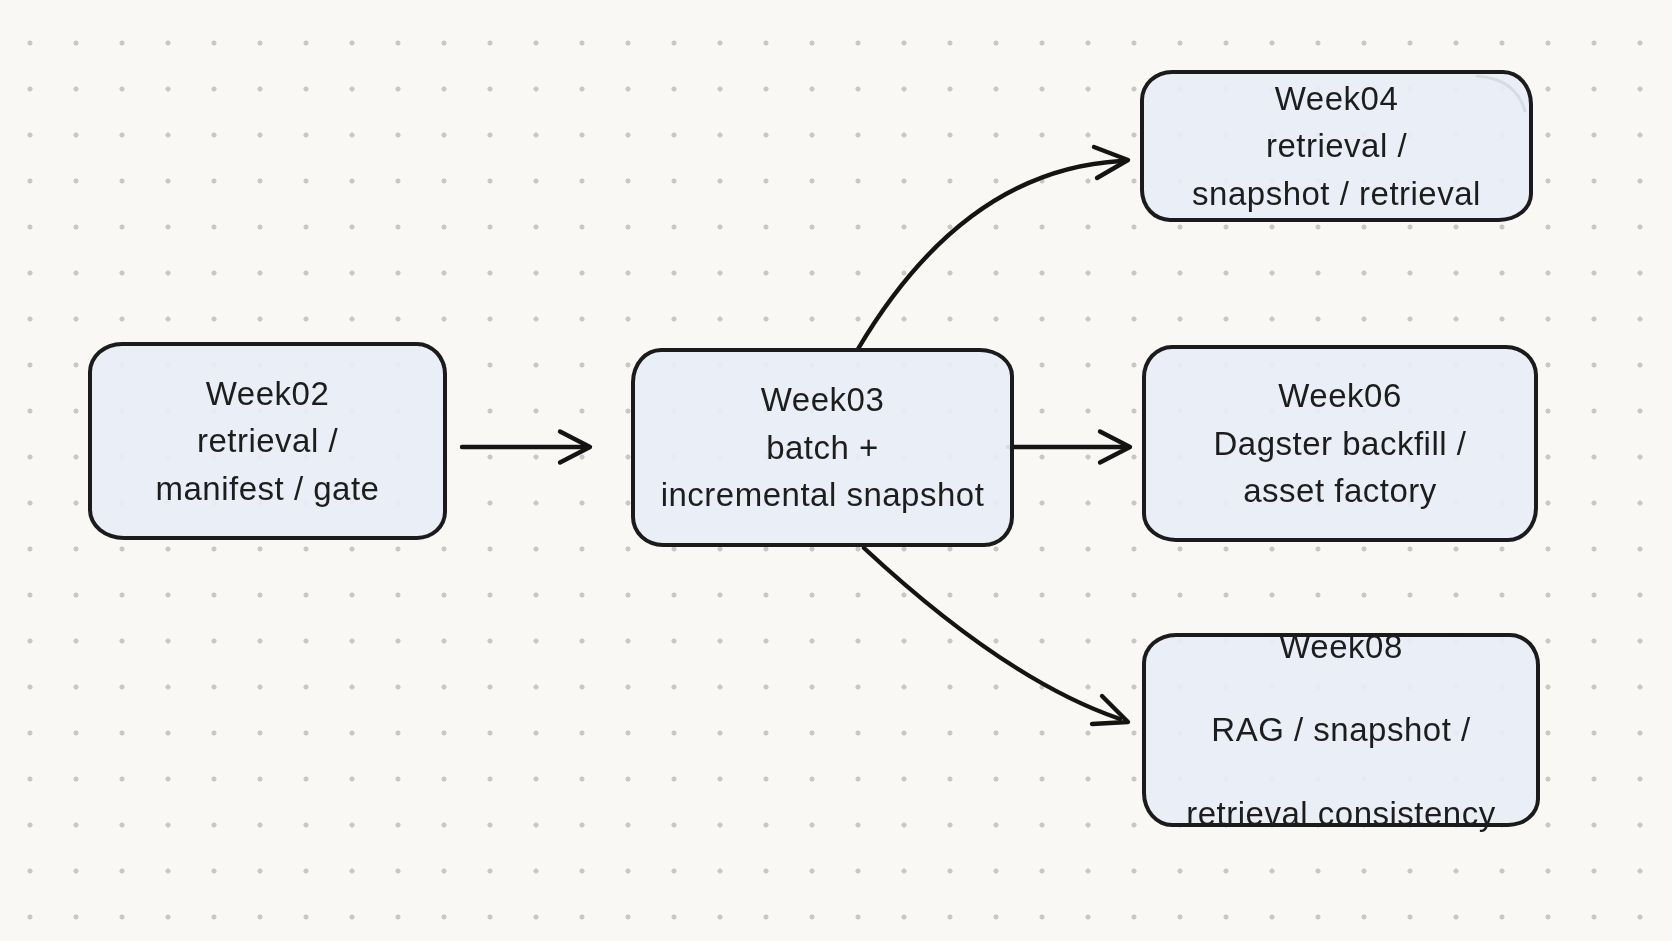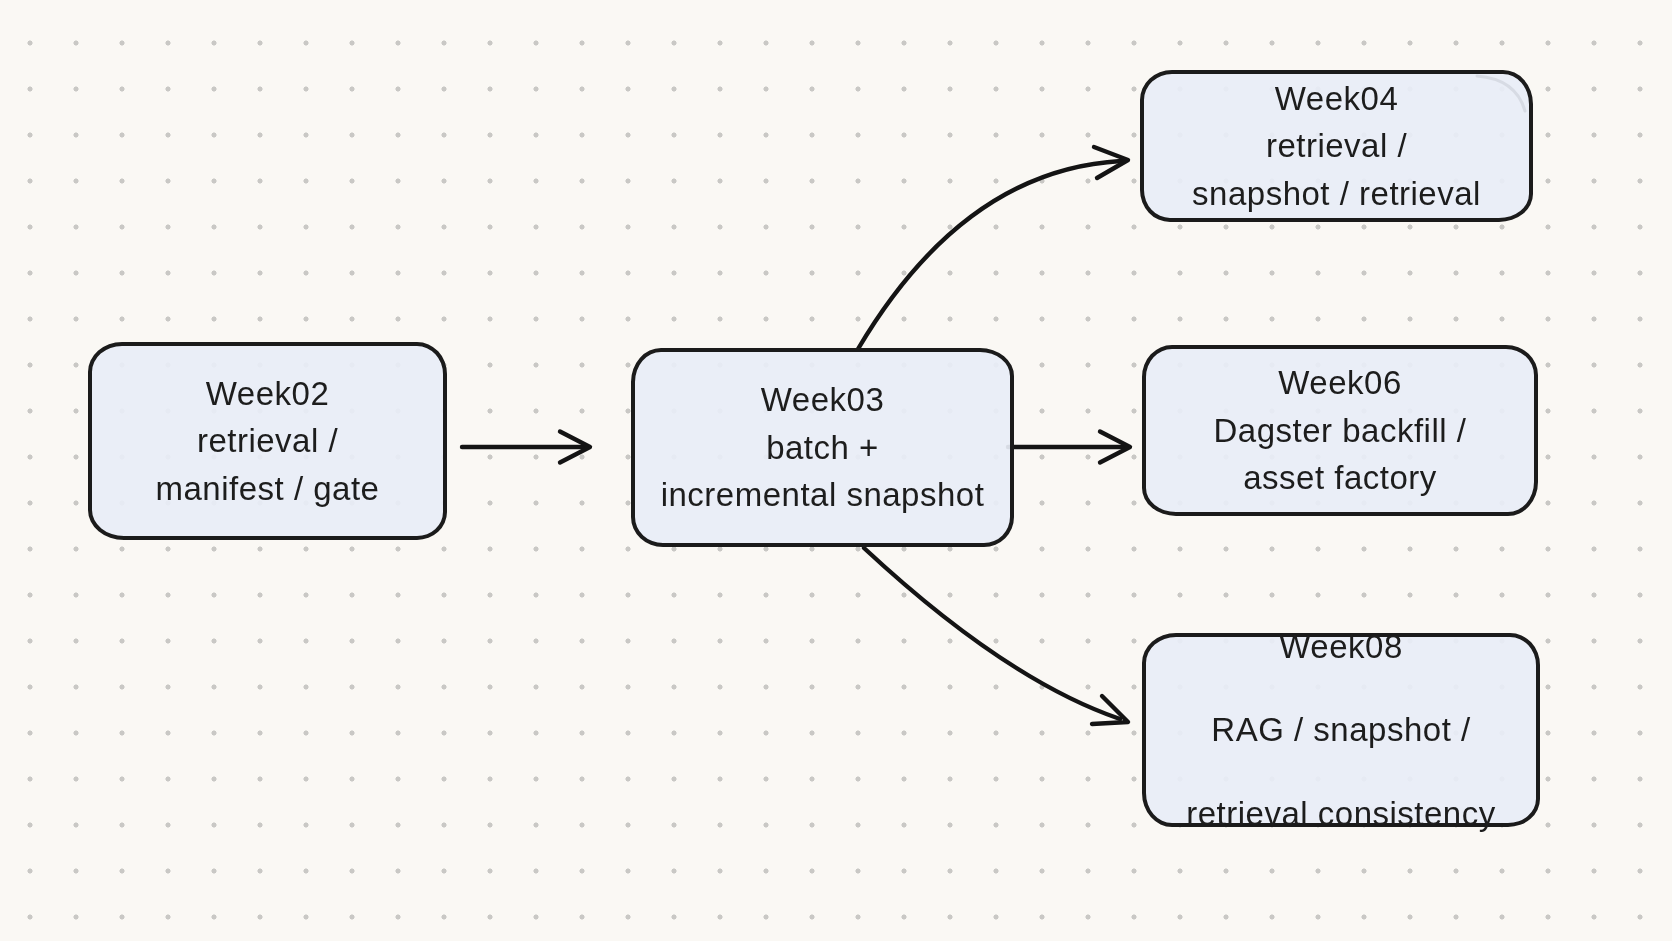--- a/index.html
+++ b/index.html
@@ -26,21 +26,21 @@
     border: 4px solid #1b1b1b;
     display: flex; flex-direction: column; align-items: center; justify-content: center;
     text-align: center;
     color: #1d1d1d;
     font-size: 33px; line-height: 47.5px; letter-spacing: 0.5px;
   }
   .node .line { display: block; white-space: nowrap; }
   #node-week02 { left: 88px;  top: 342px; width: 359px; height: 198px; border-radius: 34px 30px 30px 36px / 30px 32px 28px 30px; }
   #node-week03 { left: 607px; top: 348px; width: 383px; height: 199px; border-radius: 30px 34px 30px 32px / 34px 28px 30px 30px; margin-left: 24px; }
   #node-week04 { left: 1140px; top: 70px;  width: 393px; height: 152px; border-radius: 32px 30px 34px 30px / 30px 34px 28px 32px; }
-  #node-week06 { left: 1142px; top: 345px; width: 396px; height: 171px; border-radius: 30px 32px 30px 34px / 32px 30px 34px 28px; }
+  #node-week06 { left: 1142px; top: 345px; width: 396px; height: 197px; border-radius: 30px 32px 30px 34px / 32px 30px 34px 28px; }
   #node-week08 { left: 1142px; top: 633px; width: 398px; height: 194px; border-radius: 34px 30px 32px 30px / 30px 32px 28px 34px; gap: 36px; }
 </style>
 </head>
 <body>
 
 <div class="canvas">
 
   <svg class="edges" viewBox="0 0 1672 941">
 
     <g>

